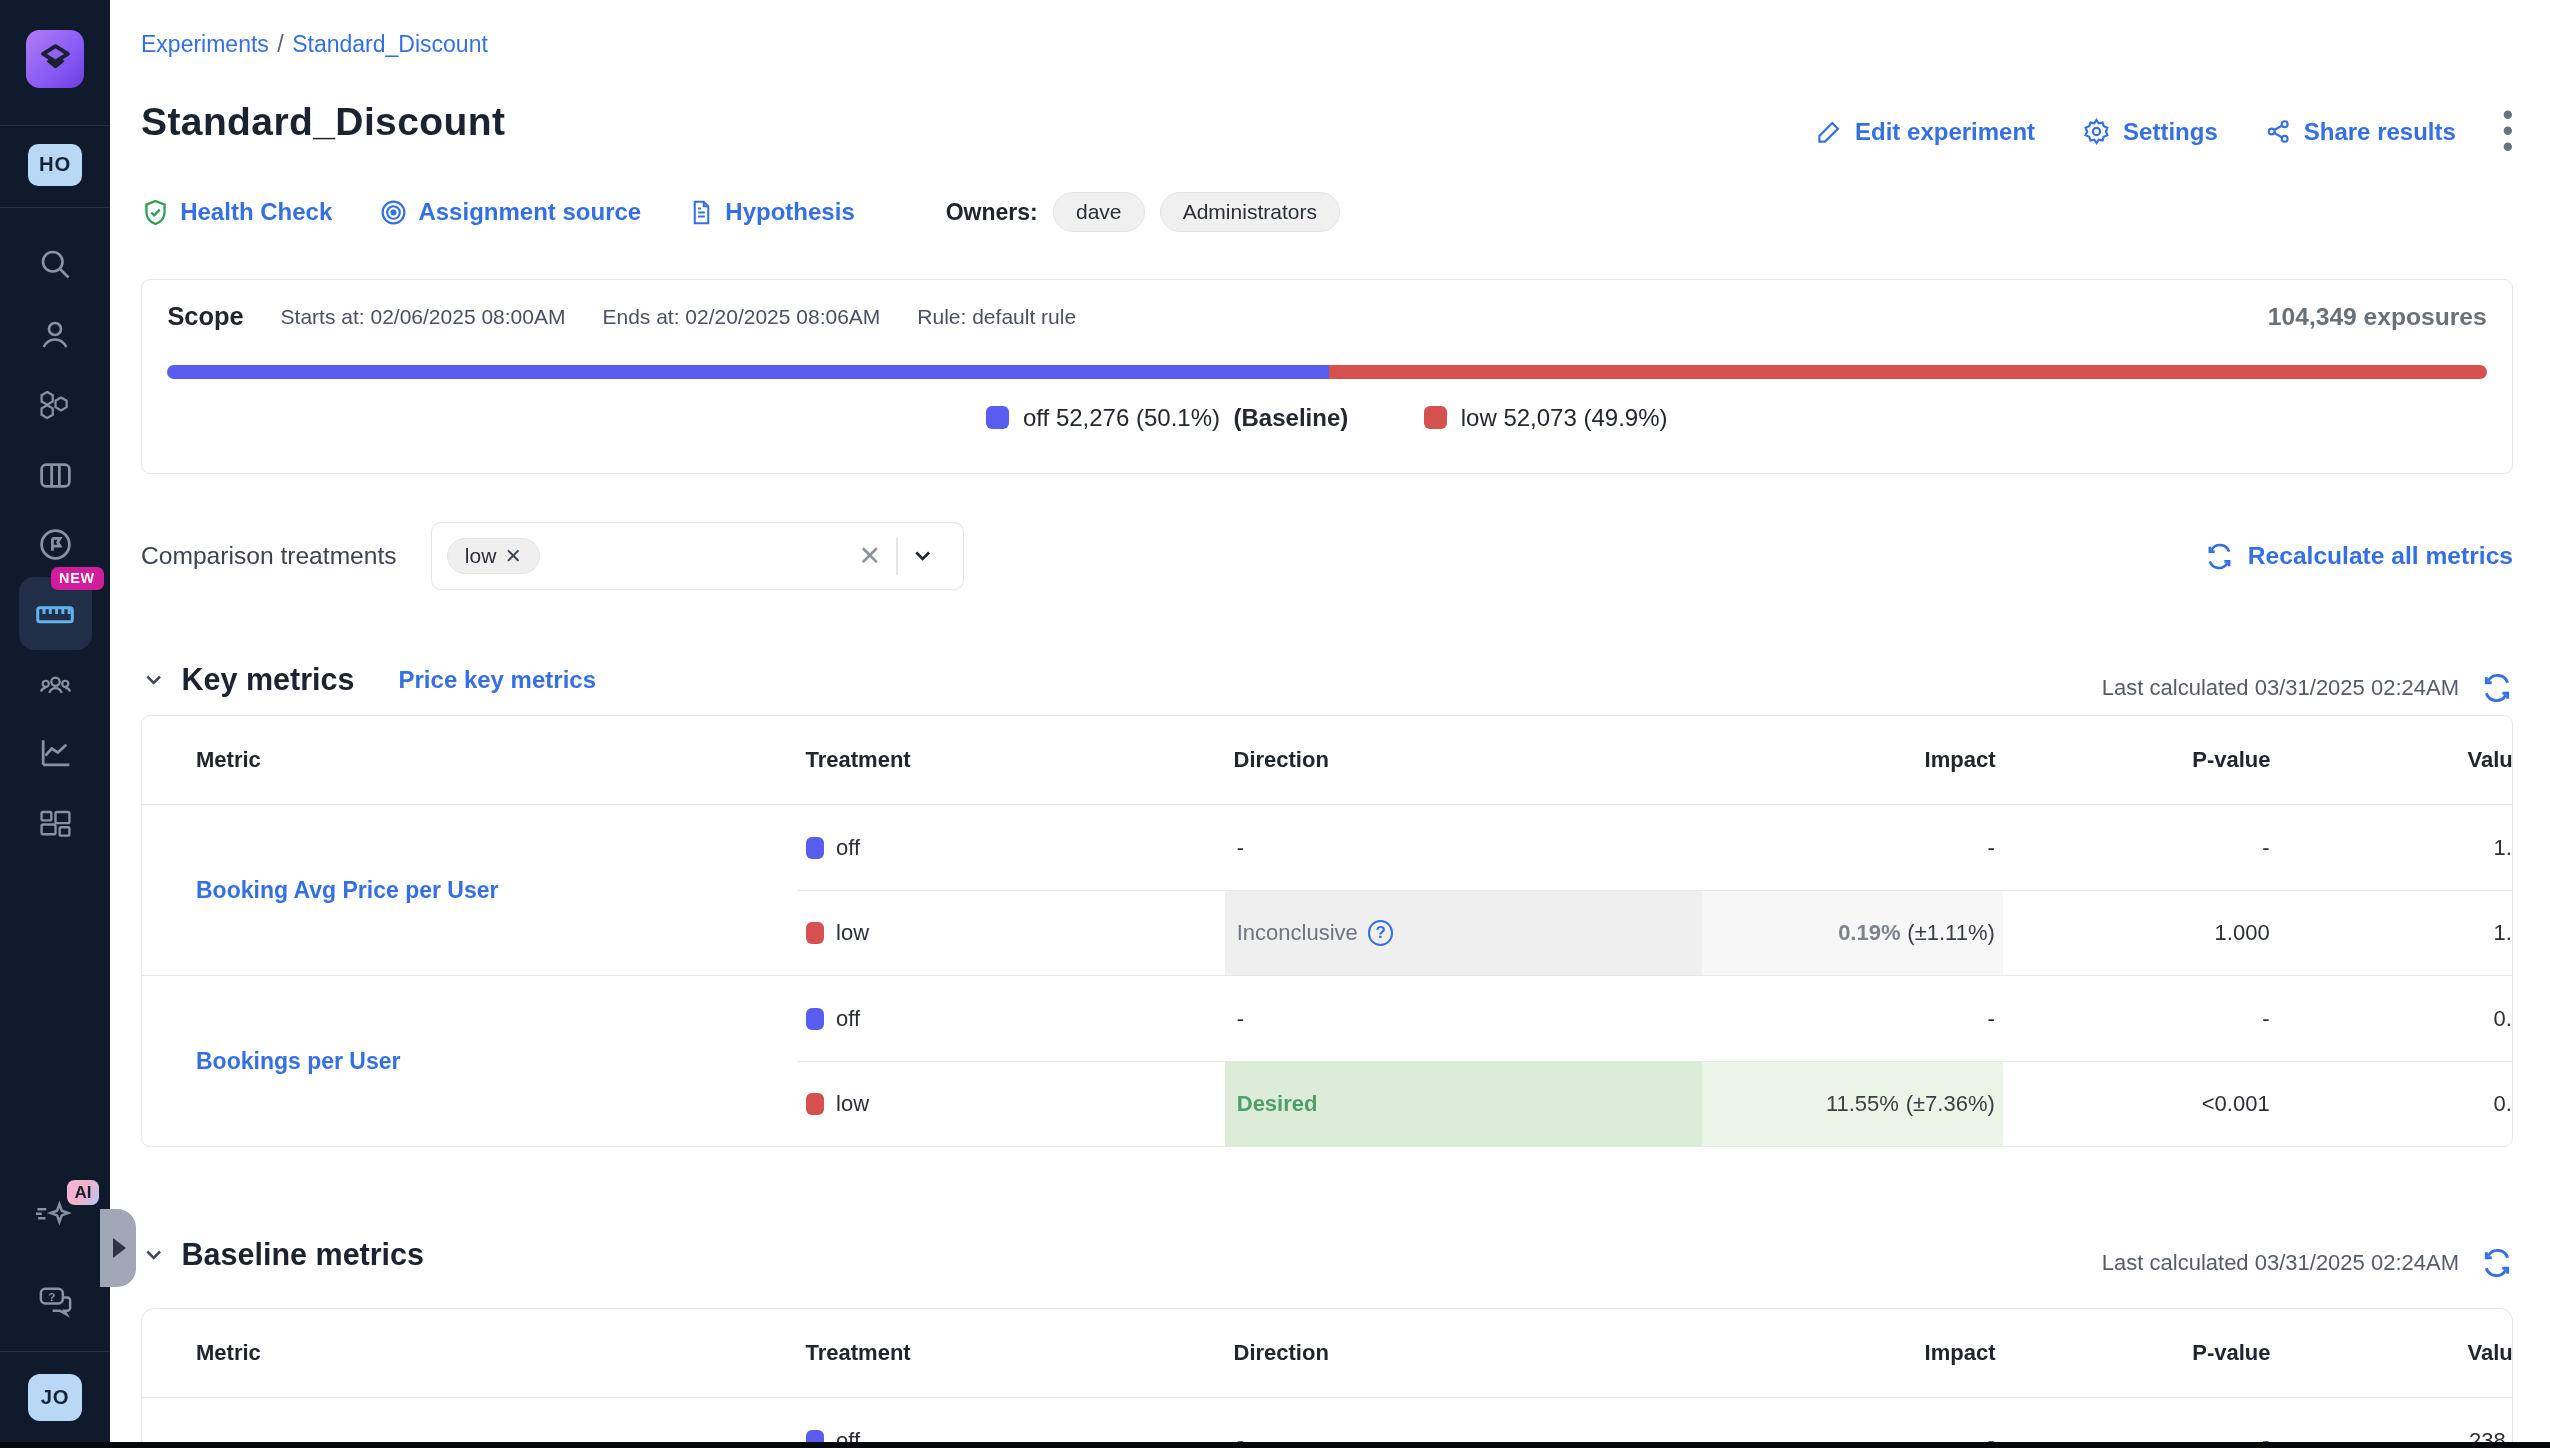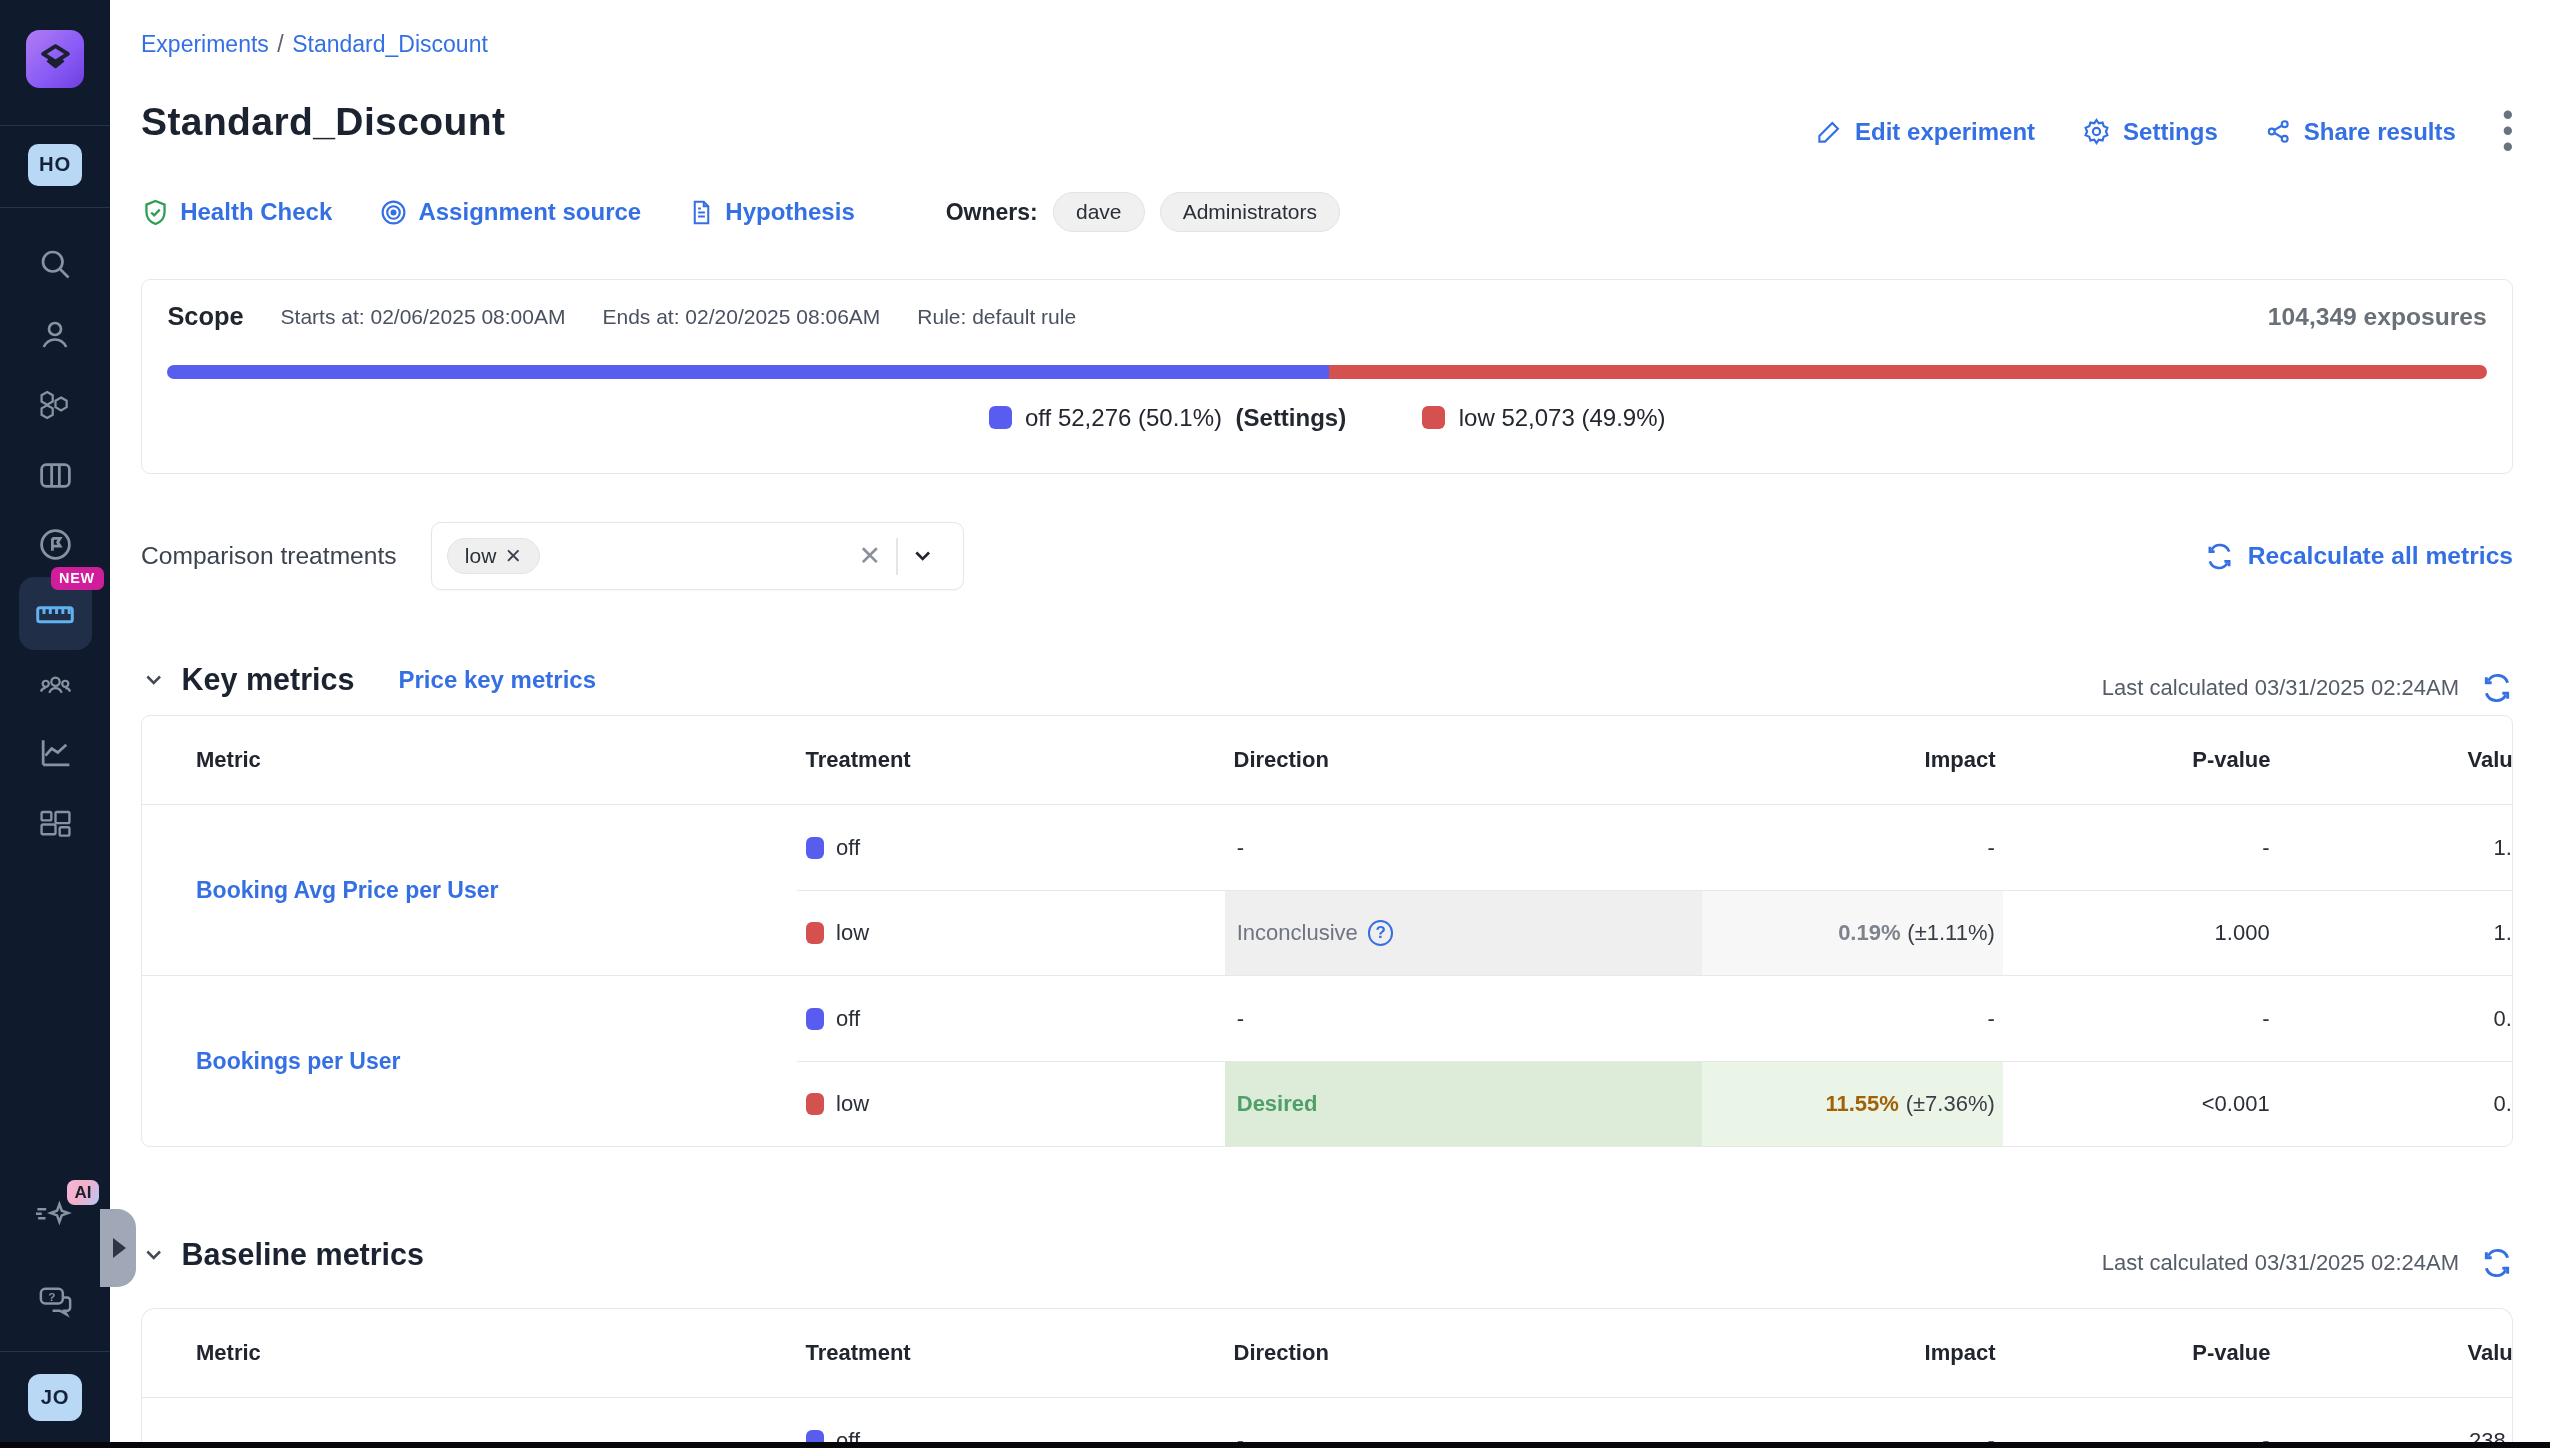--- a/index.html
+++ b/index.html
@@ -106,21 +106,21 @@
   .tswatch { width:18.6px; height:22px; border-radius:6px; flex:none; }
   .dir-cell { width:478px; padding-left:12px; gap:10.2px; }
   .imp-cell { width:301px; padding-right:8.5px; justify-content:flex-end; gap:6.8px; }
   .pval-cell { width:275px; padding-right:8.5px; justify-content:flex-end; }
   .val-cell { width:246px; justify-content:flex-end; }
   .dir-neutral { background:#efefef; color:#6e7480; }
   .imp-neutral { background:#f7f7f7; }
   .imp-neutral .imp-main { color:#7d838d; font-weight:bold; }
   .dir-desired { background:#dcecd8; color:#4f9f68; font-weight:bold; }
   .imp-desired { background:#eaf4e7; }
-  .imp-desired .imp-main { color:#a16207; font-weight:bold;text-align:right; }
+  .imp-desired .imp-main { color:#404040; font-weight:normal;text-align:right; }
   .imp-ci { color:#3a3f47; }
   .help-dot { width:25.4px; height:25.4px; border:2.1px solid #3470e4; border-radius:50%; color:#3470e4;
               font-size:17px; font-weight:bold; display:flex; align-items:center; justify-content:center; cursor:pointer; }
 
   .bottom-strip { position:absolute; left:0; bottom:0; width:2550px; height:6.8px; background:#05070c; z-index:9; }
 </style>
 </head>
 <body>
 
 <div class="stage">
@@ -301,21 +301,21 @@
       <span class="scope-exposures">104,349 exposures</span>
     </div>
     <div class="scope-bar" id="scope-bar">
         <div class="seg" style="width: 50.1%; background: rgb(88, 93, 240);"></div>
         <div class="seg" style="width: 49.9%; background: rgb(213, 81, 79);"></div>
       </div>
     <div class="scope-legend" id="scope-legend">
         <div class="legend-item">
           <span class="swatch" style="background: rgb(88, 93, 240);"></span>
           <span>off 52,276 (50.1%)</span>
-          <b> (Settings)</b>
+          <b> (Baseline)</b>
         </div>
         <div class="legend-item">
           <span class="swatch" style="background: rgb(213, 81, 79);"></span>
           <span>low 52,073 (49.9%)</span>
         </div>
       </div>
   </section>
 
   <div class="compare-row">
     <span class="compare-label">Comparison treatments</span>

